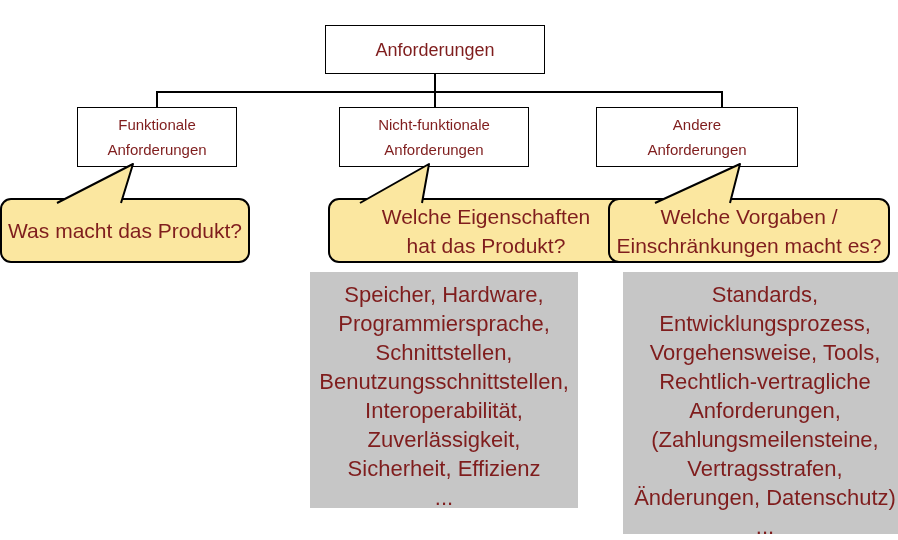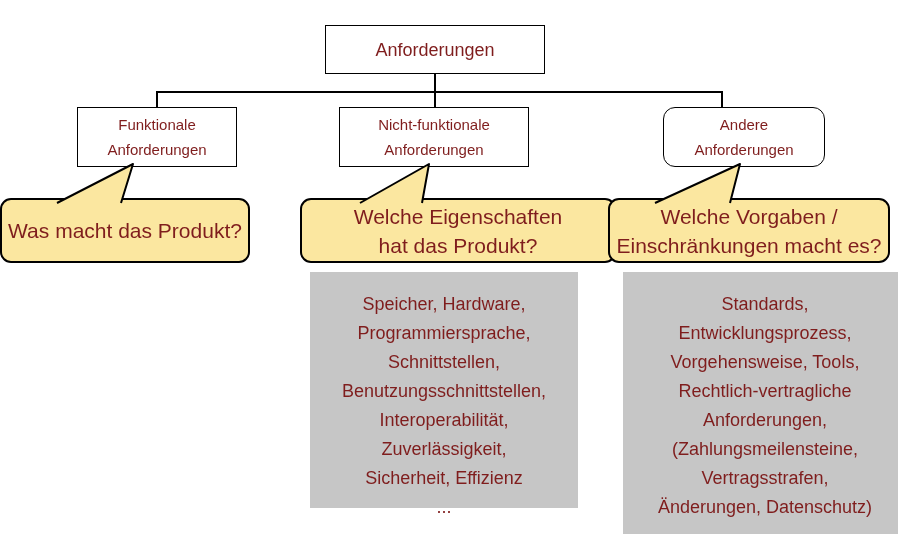--- a/index.html
+++ b/index.html
@@ -26,46 +26,46 @@
   .node.root {
     left: 325px; top: 25px; width: 220px; height: 49px;
     font-size: 18px; line-height: 24px;
   }
   .node.child {
     top: 107px; height: 60px;
     font-size: 15px; line-height: 25px;
   }
   .node.child.c1 { left: 77px;  width: 160px; }
   .node.child.c2 { left: 339px; width: 190px; text-align: center; }
-  .node.child.c3 { left: 663px; width: 162px; border-radius: 12px; }
+  .node.child.c3 { left: 596px; width: 202px; }
   .bubble {
     position: absolute;
     top: 198px; height: 65px;
     background: #FBE7A0;
     border: 2px solid #000000;
     border-radius: 11px;
     display: flex;
     align-items: center;
     justify-content: center;
     text-align: center;
     white-space: pre-line;
     font-size: 21px; line-height: 29px;
     box-sizing: border-box;
   }
   .bubble.b1 { left: 0;   width: 250px; }
-  .bubble.b2 { left: 300px; width: 316px; }
+  .bubble.b2 { left: 328px; width: 316px; }
   .bubble.b3 { left: 608px; width: 282px; }
   .examples {
     position: absolute;
     top: 272px;
     background: #C6C6C6;
     text-align: center;
     white-space: pre-line;
-    font-size: 18px; line-height: 29px;
-    padding-top: 18px;
+    font-size: 22px; line-height: 29px;
+    padding-top: 8px;
     box-sizing: border-box;
   }
   .examples.g1 { left: 310px; width: 268px; height: 236px; }
   .examples.g2 { left: 623px; width: 284px; height: 262px; }
   svg.overlay {
     position: absolute;
     left: 0; top: 0;
     width: 898px; height: 540px;
     pointer-events: none;
   }

